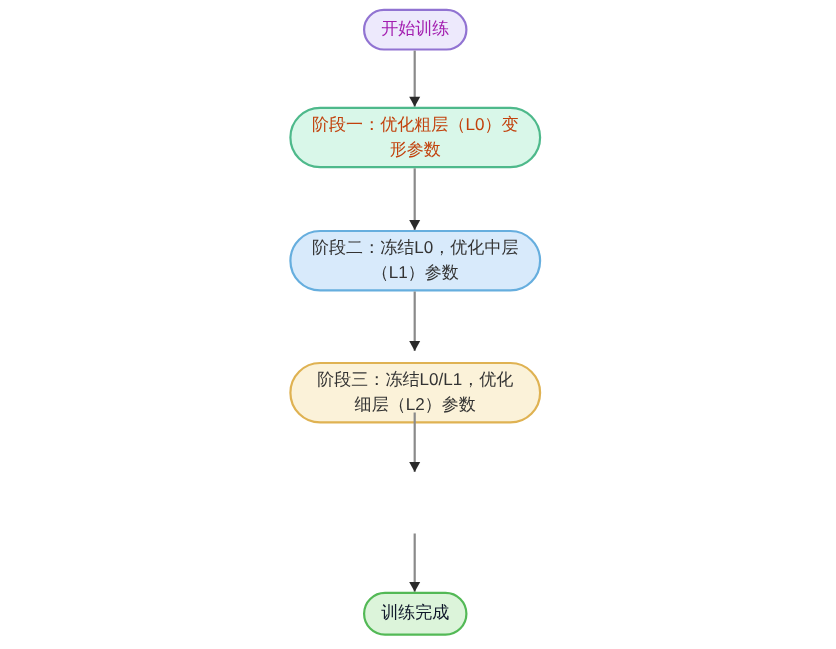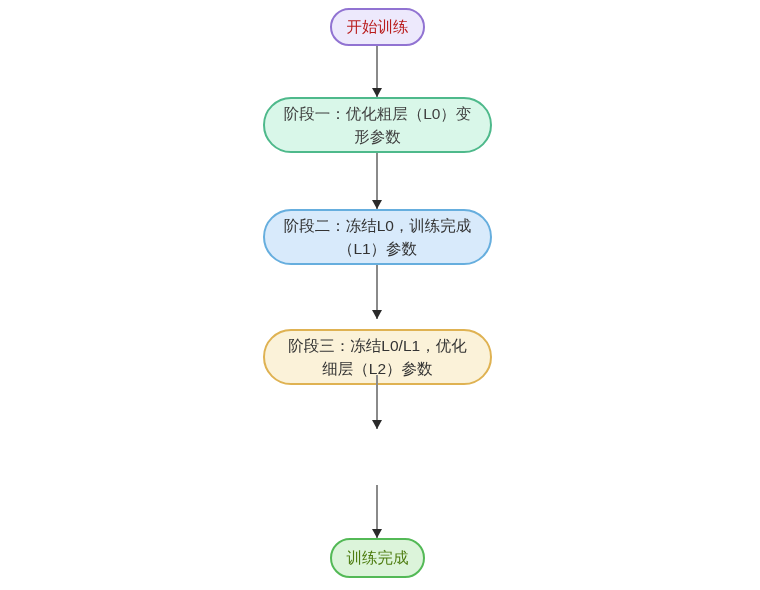--- a/index.html
+++ b/index.html
@@ -62,39 +62,39 @@
     border-left: 5px solid transparent;
     border-right: 5px solid transparent;
     border-top: 9px solid var(--edge-arrow, #2a2a2a);
   }
 </style>
 </head>
 <body>
 
 <div id="canvas">
 
-  <div class="node" id="n-start" style="background: rgb(237, 233, 252); border-color: rgb(145, 115, 210); color: #b91c1c;">
+  <div class="node" id="n-start" style="background: rgb(237, 233, 252); border-color: rgb(145, 115, 210); color: #a21caf;">
     <span class="label">开始训练</span>
   </div>
 
   <div class="edge" id="e1">
     <span class="head"></span>
   </div>
 
-  <div class="node stage" id="n-s1" style="background: rgb(217, 247, 233); border-color: rgb(78, 185, 139); color: #404040;">
+  <div class="node stage" id="n-s1" style="background: rgb(217, 247, 233); border-color: rgb(78, 185, 139); color: #c2410c;">
     <span class="label">阶段一：优化粗层（L0）变
 形参数</span>
   </div>
 
   <div class="edge" id="e2">
     <span class="head"></span>
   </div>
 
   <div class="node stage" id="n-s2" style="background: rgb(216, 234, 251); border-color: rgb(102, 174, 222); color: rgb(51, 51, 51);">
-    <span class="label">阶段二：冻结L0，训练完成
+    <span class="label">阶段二：冻结L0，优化中层
 （L1）参数</span>
   </div>
 
   <div class="edge" id="e3">
     <span class="head"></span>
   </div>
 
   <div class="node stage" id="n-s3" style="background: rgb(251, 242, 217); border-color: rgb(223, 178, 82); color: rgb(51, 51, 51);">
     <span class="label">阶段三：冻结L0/L1，优化
 细层（L2）参数</span>
@@ -102,17 +102,17 @@
 
   <div class="edge" id="e4">
     <span class="head"></span>
   </div>
 
 
   <div class="edge" id="e5">
     <span class="head"></span>
   </div>
 
-  <div class="node" id="n-end" style="background: rgb(220, 244, 218); border-color: rgb(83, 185, 86); color: #4d7c0f;">
+  <div class="node" id="n-end" style="background: rgb(220, 244, 218); border-color: rgb(83, 185, 86); color: #0f172a;">
     <span class="label">训练完成</span>
   </div>
 
 </div>
 
 </body></html>

